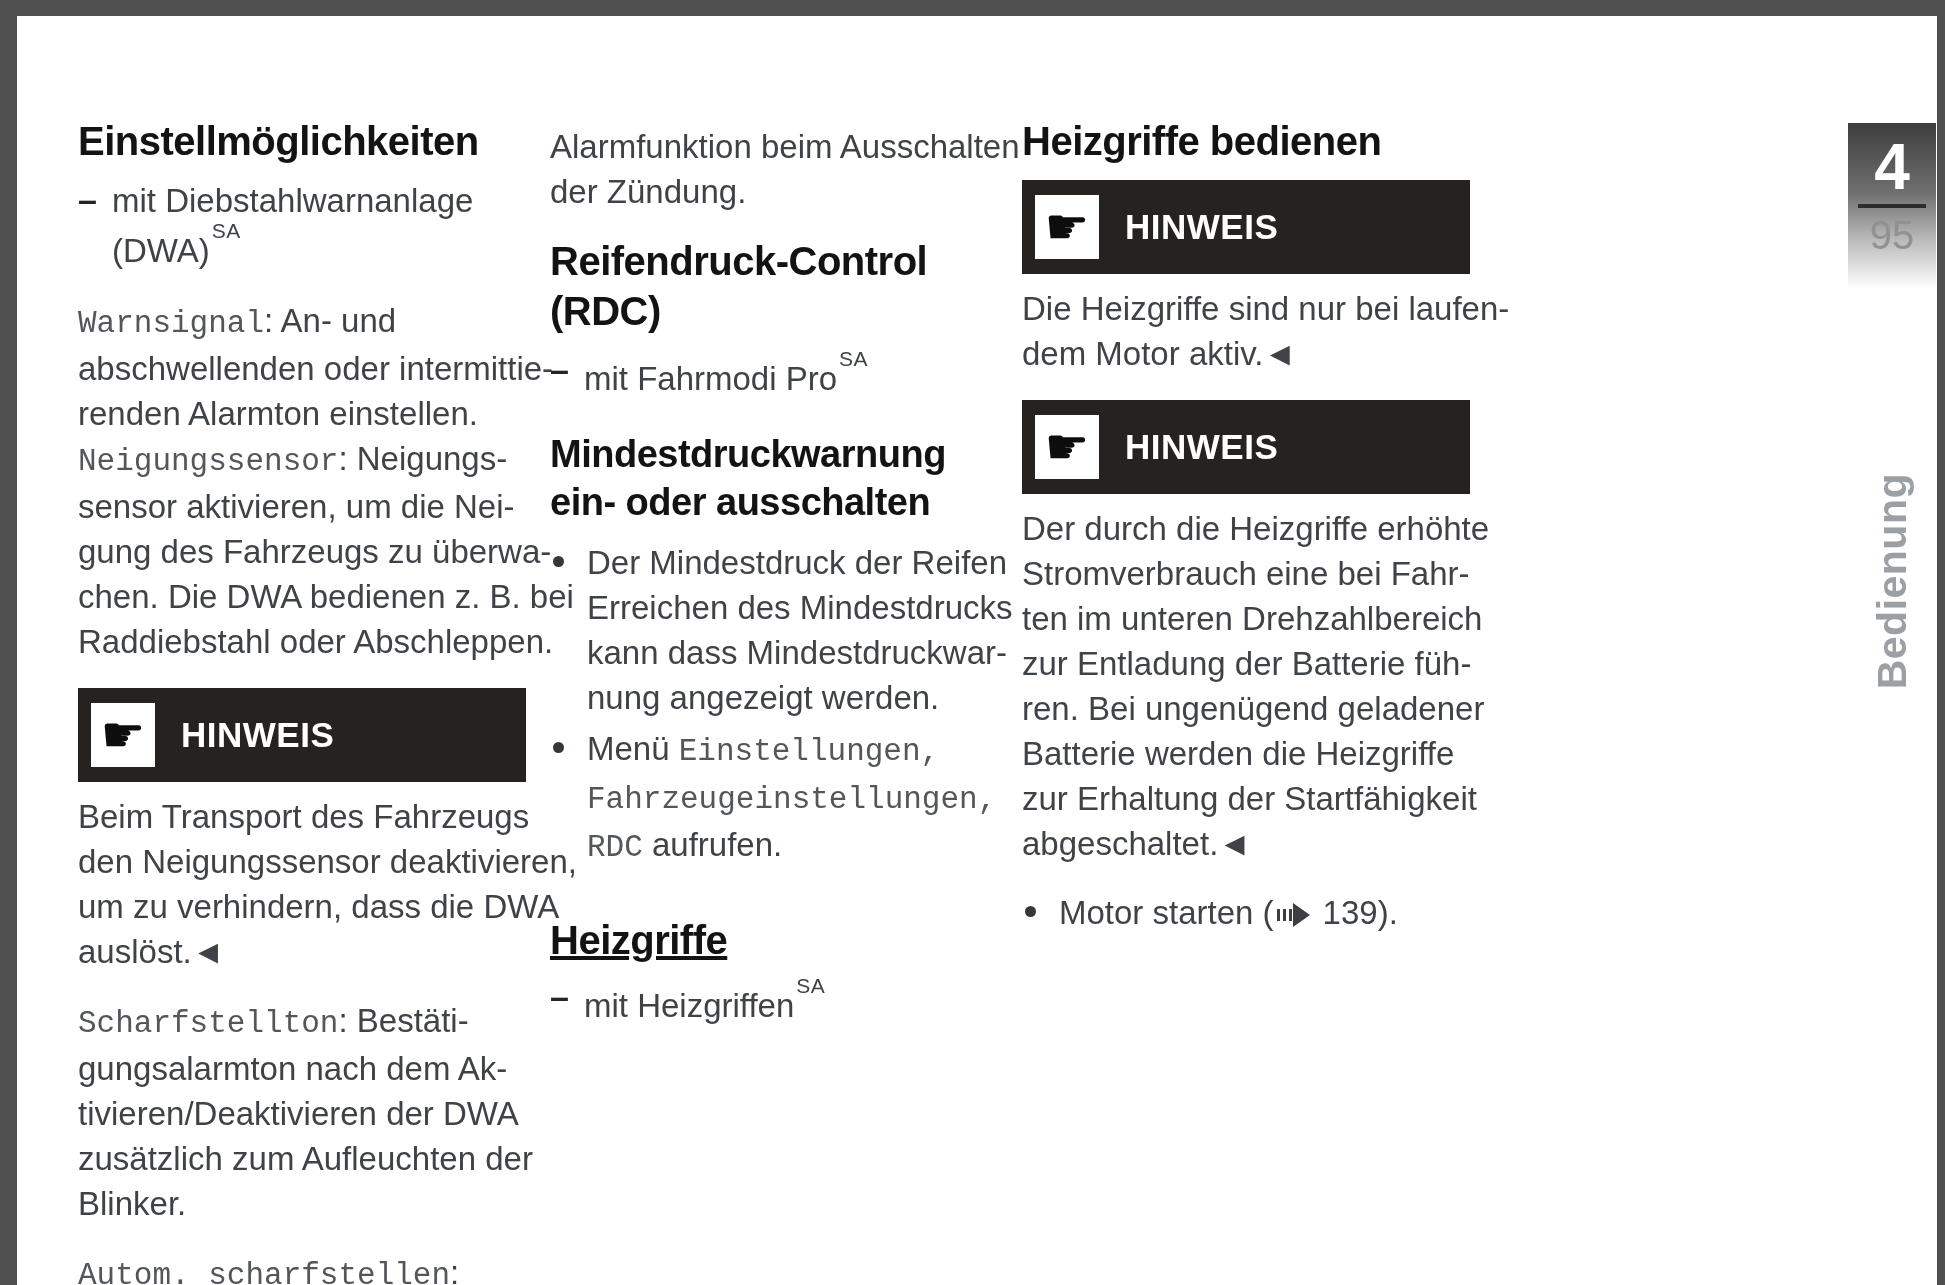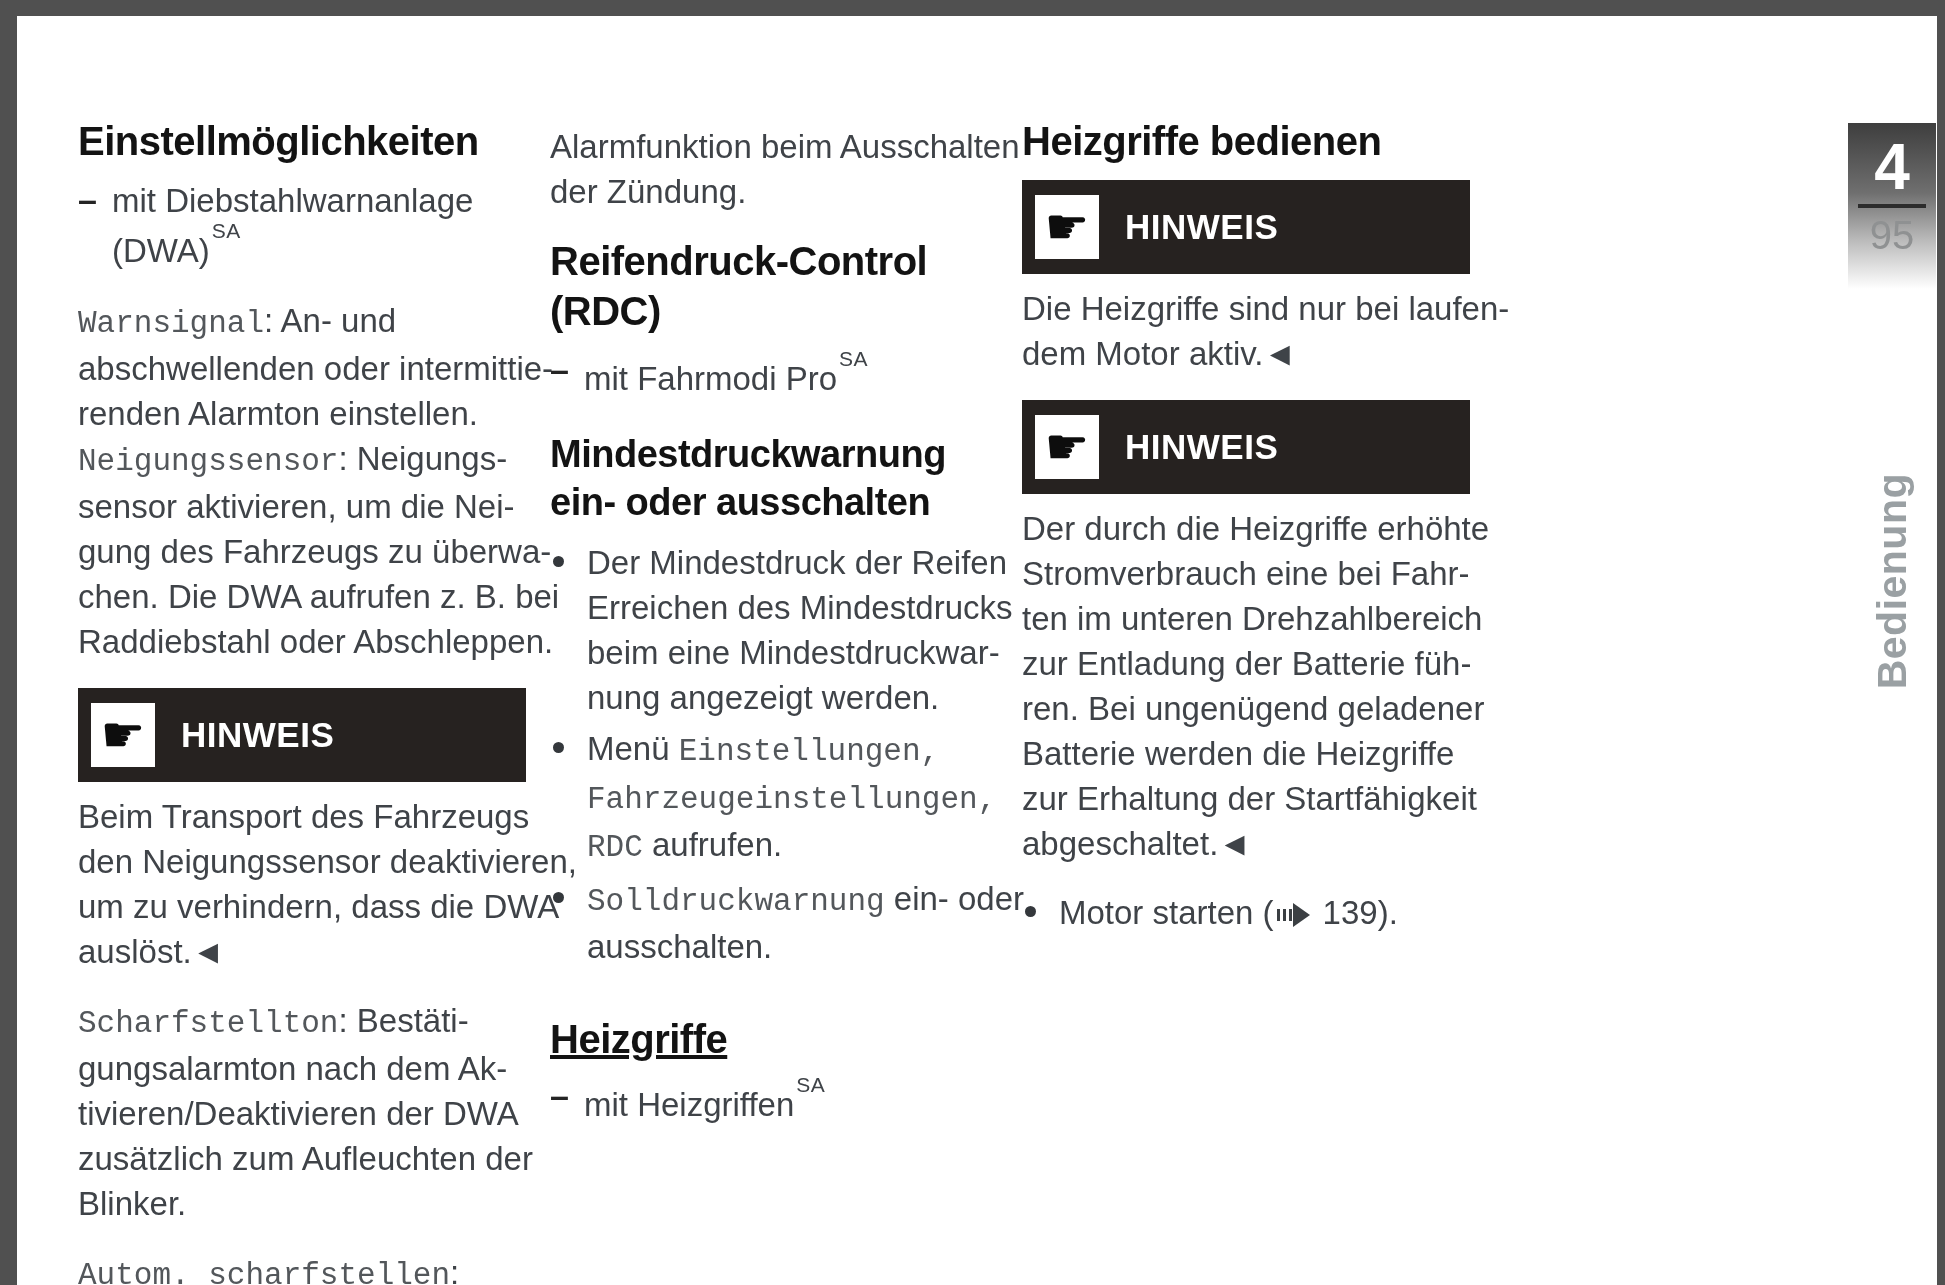--- a/index.html
+++ b/index.html
@@ -51,21 +51,21 @@
   <div class="col" style="left:61px">
     <h1>Einstellmöglichkeiten</h1>
     <div class="variant"><span class="dash">–</span><span>mit Diebstahlwarnanlage (DWA)</span><sup class="sa">SA</sup></div>
     <div class="para">
       <div class="ln"><span class="mono">Warnsignal</span><span>: An- und</span></div>
       <div class="ln"><span>abschwellenden oder intermittie-</span></div>
       <div class="ln"><span>renden Alarmton einstellen.</span></div>
       <div class="ln"><span class="mono">Neigungssensor</span><span>: Neigungs-</span></div>
       <div class="ln"><span>sensor aktivieren, um die Nei-</span></div>
       <div class="ln"><span>gung des Fahrzeugs zu überwa-</span></div>
-      <div class="ln"><span>chen. Die DWA aufrufen z. B. bei</span></div>
+      <div class="ln"><span>chen. Die DWA bedienen z. B. bei</span></div>
       <div class="ln"><span>Raddiebstahl oder Abschleppen.</span></div>
     </div>
     <div class="hinweis">
       <span class="hicon">
           <span>☛</span>
         </span>
       <span class="hlabel">HINWEIS</span>
     </div>
     <div class="para aftbox">
       <div class="ln"><span>Beim Transport des Fahrzeugs</span></div>
@@ -91,33 +91,28 @@
       <div class="ln"><span>Alarmfunktion beim Ausschalten</span></div>
       <div class="ln"><span>der Zündung.</span></div>
     </div>
     <h1>Reifendruck-Control (RDC)</h1>
     <div class="variant tight"><span class="dash">–</span><span>mit Fahrmodi Pro</span><sup class="sa">SA</sup></div>
     <h2>Mindestdruckwarnung ein- oder ausschalten</h2>
     <div class="bullet b1">
       <span class="dot"></span>
       <div class="ln"><span>Der Mindestdruck der Reifen</span></div>
       <div class="ln"><span>Erreichen des Mindestdrucks</span></div>
-      <div class="ln"><span>beim eine Mindestdruckwar-</span></div>
+      <div class="ln"><span>kann dass Mindestdruckwar-</span></div>
       <div class="ln"><span>nung angezeigt werden.</span></div>
     </div>
     <div class="bullet">
       <span class="dot"></span>
       <div class="ln"><span>Menü </span><span class="mono">Einstellungen,</span></div>
       <div class="ln"><span class="mono">Fahrzeugeinstellungen,</span></div>
       <div class="ln"><span class="mono">RDC</span><span> aufrufen.</span></div>
-    </div>
-    <div class="bullet">
-      <span class="dot"></span>
-      <div class="ln"><span class="mono">Solldruckwarnung</span><span> ein- oder</span></div>
-      <div class="ln"><span>ausschalten.</span></div>
     </div>
     <h1 class="h1mid">Heizgriffe</h1>
     <div class="variant"><span class="dash">–</span><span>mit Heizgriffen</span><sup class="sa">SA</sup></div>
   </div>
 
   <div class="col" style="left:1005px">
     <h1>Heizgriffe bedienen</h1>
     <div class="hinweis">
       <span class="hicon">
           <span>☛</span>

